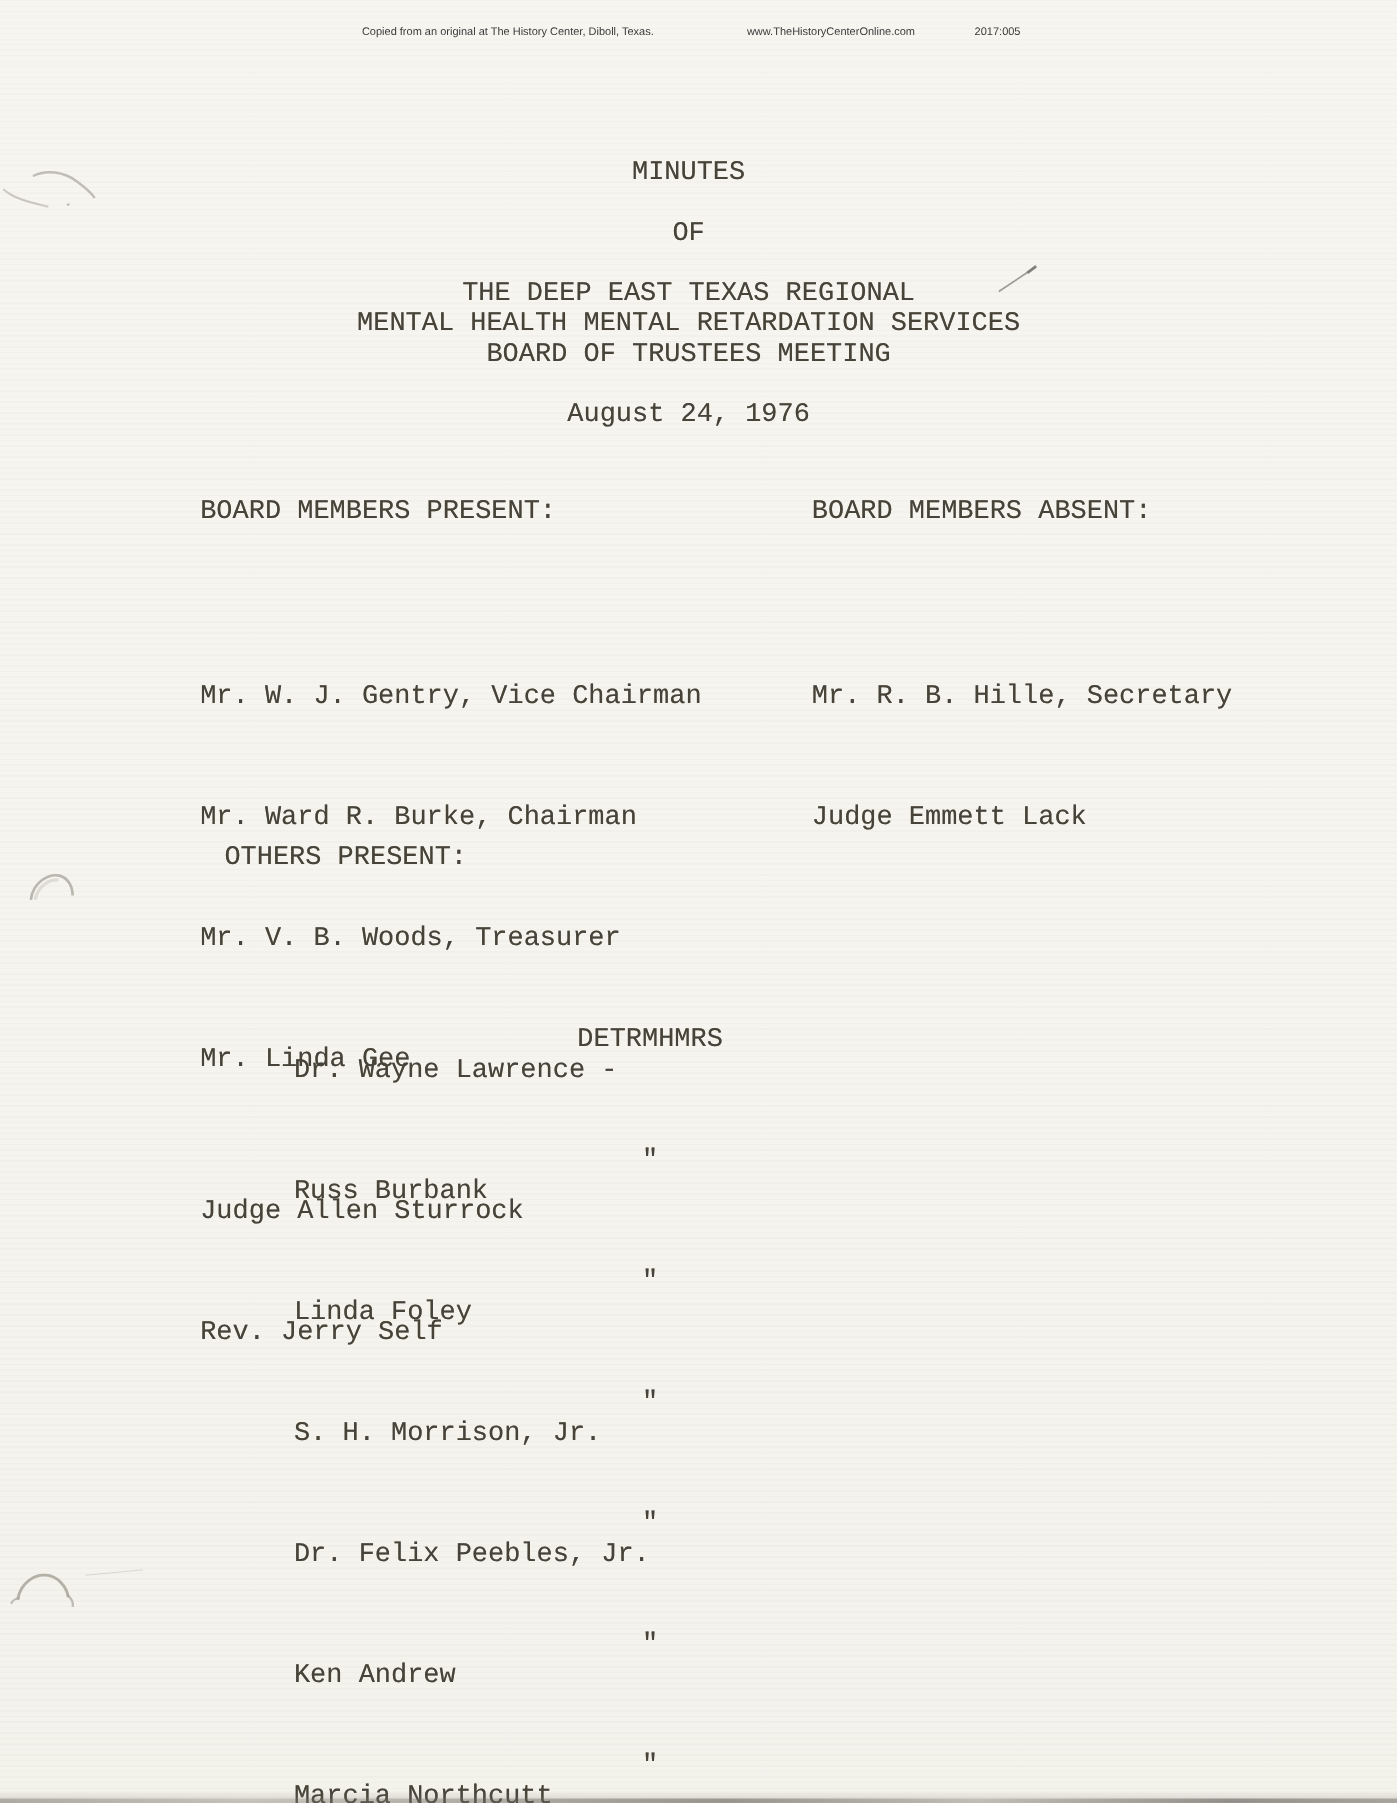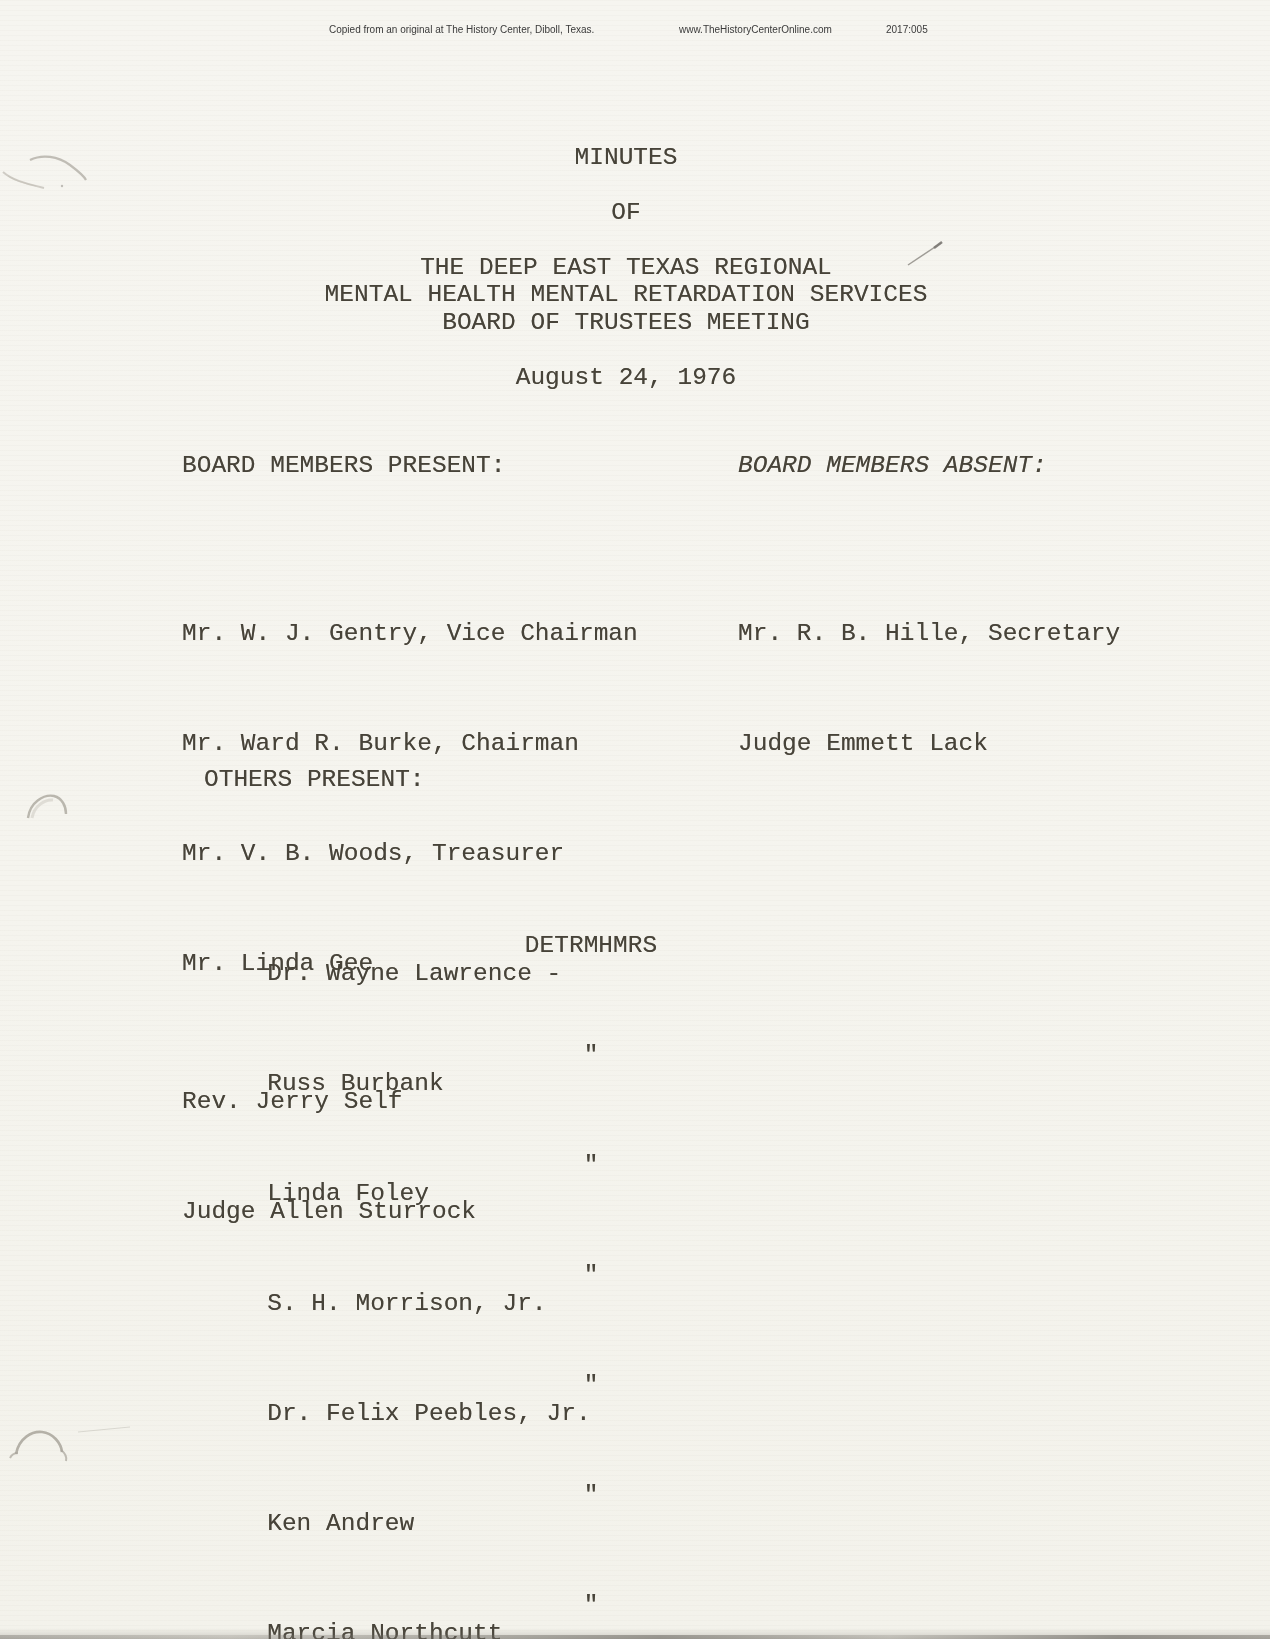--- a/index.html
+++ b/index.html
@@ -26,21 +26,21 @@
     text-shadow:0 0 0.6px rgba(71,67,57,0.55);
   }
   .center { left:26px; width:1200px; text-align:center; }
   .t-minutes { top:144px; }
   .t-of      { top:199px; }
   .t-org1    { top:254px; }
   .t-org2    { top:281px; }
   .t-org3    { top:309px; }
   .t-date    { top:364px; }
   .h-present { left:182px; top:452px; }
-  .h-absent  { left:738px; top:452px;font-style:italic; }
+  .h-absent  { left:738px; top:452px; }
   .h-others  { left:179px; top:766px;margin-left:25px; }
   .l-present { left:182px; top:510px; }
   .l-absent  { left:738px; top:510px; }
   .l-others  { left:179px; top:822px; }
   .row { position:relative; height:27.55px; line-height:27.55px; white-space:pre; }
   .org { position:absolute; top:0; left:412px; transform:translateX(-50%); }
   .scan-header {
     position:absolute; top:0; left:0; width:100%; height:44px;
     font-size:10px; color:#3a3a3a;
   }
@@ -85,23 +85,23 @@
 
     <div class="row"><span>Mr. W. J. Gentry, Vice Chairman</span></div>
   
     <div class="row"><span>Mr. Ward R. Burke, Chairman</span></div>
   
     <div class="row"><span>Mr. V. B. Woods, Treasurer</span></div>
   
     <div class="row"><span>Mr. Linda Gee</span></div>
   
   
+    <div class="row"><span>Judge Allen Sturrock</span></div>
+  
     <div class="row"><span>Rev. Jerry Self</span></div>
-  
-    <div class="row"><span>Judge Allen Sturrock</span></div>
   </div>
 
 <div class="typed h-absent">BOARD MEMBERS ABSENT:</div>
 <div class="typed l-absent">
   
 
     <div class="row"><span>Mr. R. B. Hille, Secretary</span></div>
   
     <div class="row"><span>Judge Emmett Lack</span></div>
   </div>

